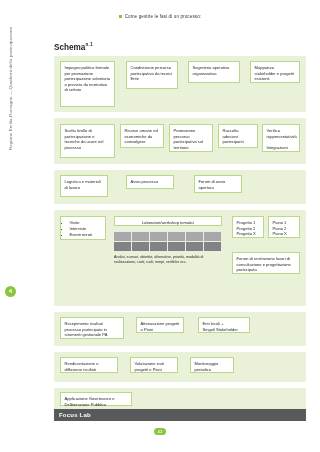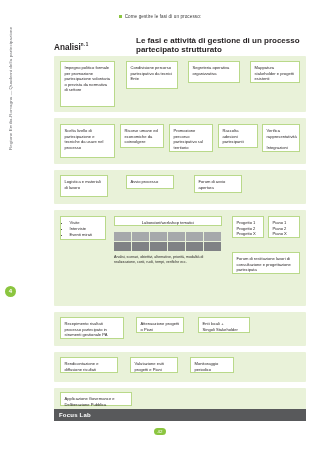--- a/index.html
+++ b/index.html
@@ -82,23 +82,22 @@
 
   <div class="hdr">
     <span class="sq"></span><span>Come gestire le fasi di un processo:</span>
   </div>
 
   <div class="vstrip">Regione Emilia-Romagna — Quaderni della partecipazione</div>
   <div class="circle-num">4</div>
 
   <div class="title-row">
     <span class="schema">
-      <span>Analisi</span><sup>n.1</sup>
+      <span>Schema</span><sup>n.1</sup>
     </span>
-    <span class="title-main">Le fasi e attività di gestione di un processo partecipato strutturato</span>
   </div>
 
   <div class="canvas">
 
     <div class="band" style="top:0;height:56px;"></div>
     <div class="box" style="left:6px;top:5px;width:55px;height:46px;">Impegno politico formale per promozione partecipazione volontaria o prevista da normativa di settore</div>
     <div class="box" style="left:72px;top:5px;width:52px;height:28px;">Condivisione percorso partecipativo da tecnici Ente</div>
     <div class="box" style="left:134px;top:5px;width:52px;height:22px;">Segreteria operativa organizzativa</div>
     <div class="box" style="left:196px;top:5px;width:50px;height:22px;">Mappatura stakeholder e progetti esistenti</div>
 

